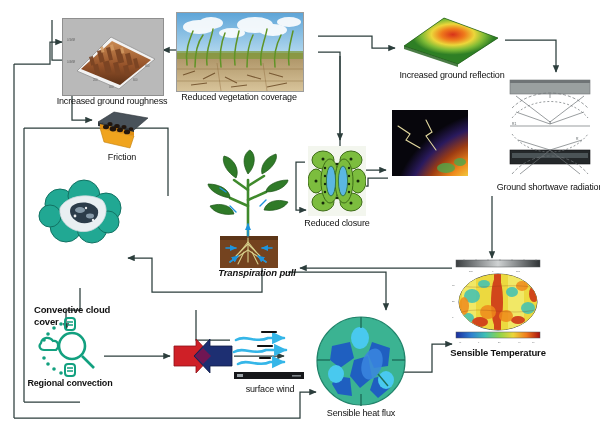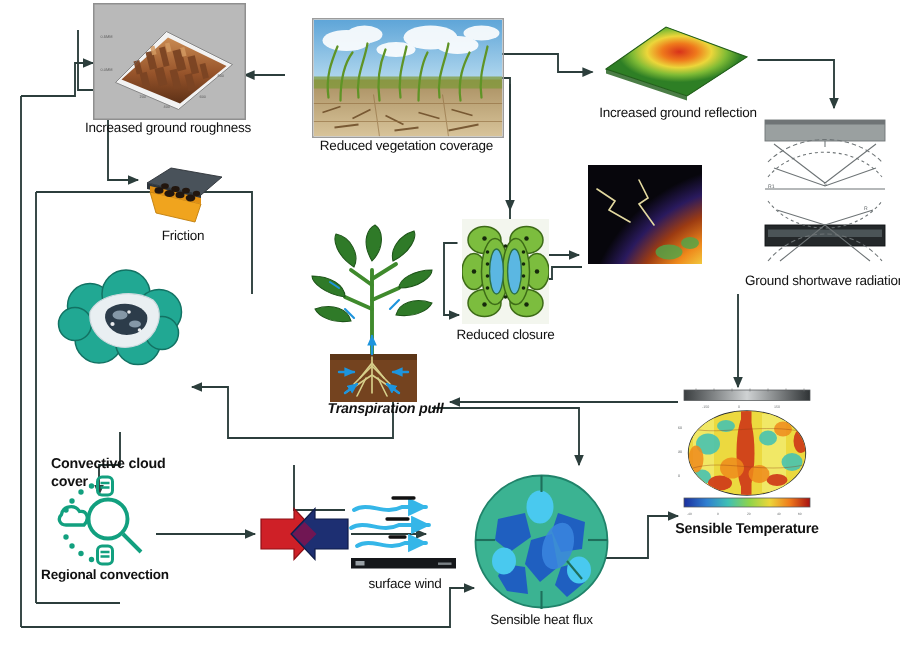--- a/index.html
+++ b/index.html
@@ -66,21 +66,21 @@
 
     <g fill="none" stroke="#2c3e3c" stroke-width="1.25">
       <path d="M14,64 L14,418"></path>
       <path d="M24,128 L24,402"></path>
       <path d="M24,128 L168,128 L168,196"></path>
       <path d="M24,402 L80,402"></path>
       <path d="M196,310 L196,340 L230,340"></path>
     </g>
   </svg>
 
-  <div class="node" style="left:62px;top:2px;">
+  <div class="node" style="left:62px;top:18px;">
     <div class="imgbox" style="position:relative;width:100px;height:76px;background:#b9b9b9;border:1px solid #8f8f8f;">
       <svg width="100" height="76" viewBox="0 0 100 76">
         <defs>
           <linearGradient id="soilg" x1="0" y1="0" x2="0" y2="1">
             <stop offset="0%" stop-color="#c98a52"></stop>
             <stop offset="55%" stop-color="#96532a"></stop>
             <stop offset="100%" stop-color="#5d3117"></stop>
           </linearGradient>
         </defs>
         <polygon points="14,52 48,18 92,40 56,70" fill="#f2f2f2" stroke="#cfcfcf" stroke-width="0.6"></polygon>
@@ -111,21 +111,21 @@
           <text x="30" y="62">200</text>
             <text x="46" y="69">400</text>
           <text x="70" y="62">600</text>
             <text x="82" y="48">800</text>
         </g>
       </svg>
     </div>
     <div class="cap" style="left:-12px;top:78px;width:124px;">Increased ground roughness</div>
   </div>
 
-  <div class="node" style="left:208px;top:12px;">
+  <div class="node" style="left:176px;top:12px;">
     <div class="imgbox" style="position:relative;width:126px;height:78px;border:1px solid #9c9c9c;">
       <svg width="126" height="78" viewBox="0 0 126 78">
         <defs>
           <linearGradient id="skyg" x1="0" y1="0" x2="0" y2="1">
             <stop offset="0%" stop-color="#5ea5d8"></stop>
               <stop offset="100%" stop-color="#b9dcf0"></stop>
           </linearGradient>
           <linearGradient id="soilp" x1="0" y1="0" x2="0" y2="1">
             <stop offset="0%" stop-color="#a98f61"></stop>
               <stop offset="100%" stop-color="#d8c49a"></stop>

